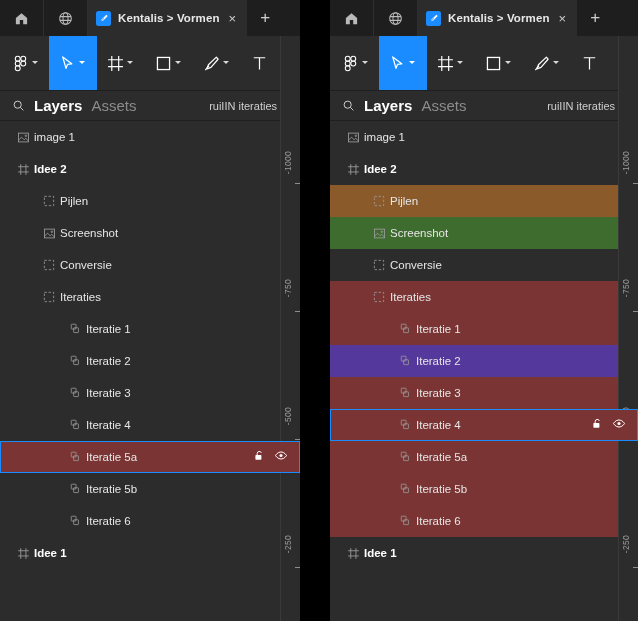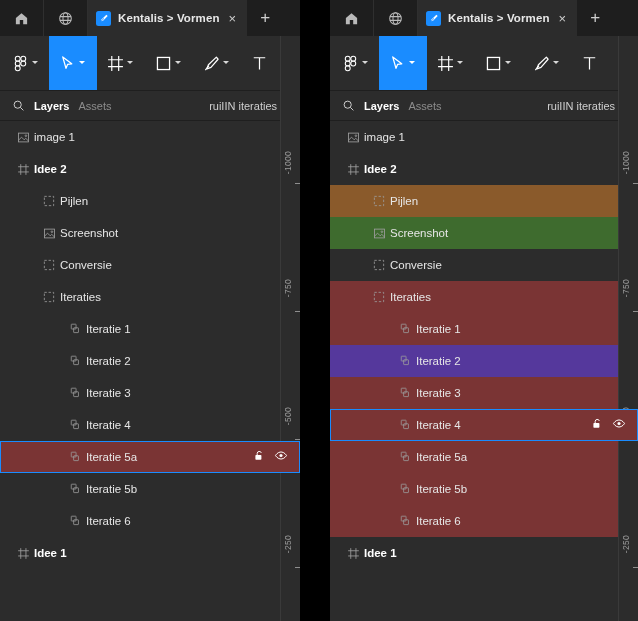--- a/index.html
+++ b/index.html
@@ -53,21 +53,21 @@
     content:""; position:absolute; left:0; top:0;
     border-left:3.5px solid transparent; border-right:3.5px solid transparent;
     border-top:3.5px solid #d8d8d8;
   }
   .tool.active .caret::before { border-top-color:#ffffff; }
 
   
   .panelhead { height:30px; background:#2c2c2c; display:flex; align-items:center;
                padding:0 0 0 12px; gap:9px; border-bottom:1px solid #1f1f1f; }
   .panelhead .srch { color:#cfcfcf; display:flex; align-items:center; }
-  .ph-tab { font-size:11px; color:#8c8c8c; }
+  .ph-tab { font-size:15px; color:#8c8c8c; }
   .ph-tab.sel { color:#ffffff; font-weight:bold; }
   .ph-page { margin-left:auto; margin-right:10px; display:flex; align-items:center; gap:5px;
              font-size:11px; color:#cfcfcf; }
 
   
   .layers { position:relative; background:#2c2c2c; }
   .row { position:relative; height:32px; display:flex; align-items:center; }
   .row .ind { flex:none; }
   .row .ic { width:22px; flex:none; display:flex; align-items:center; justify-content:center; color:#9d9d9d; }
   .row .lb { font-size:11.5px; color:#e6e6e6; white-space:nowrap; }

